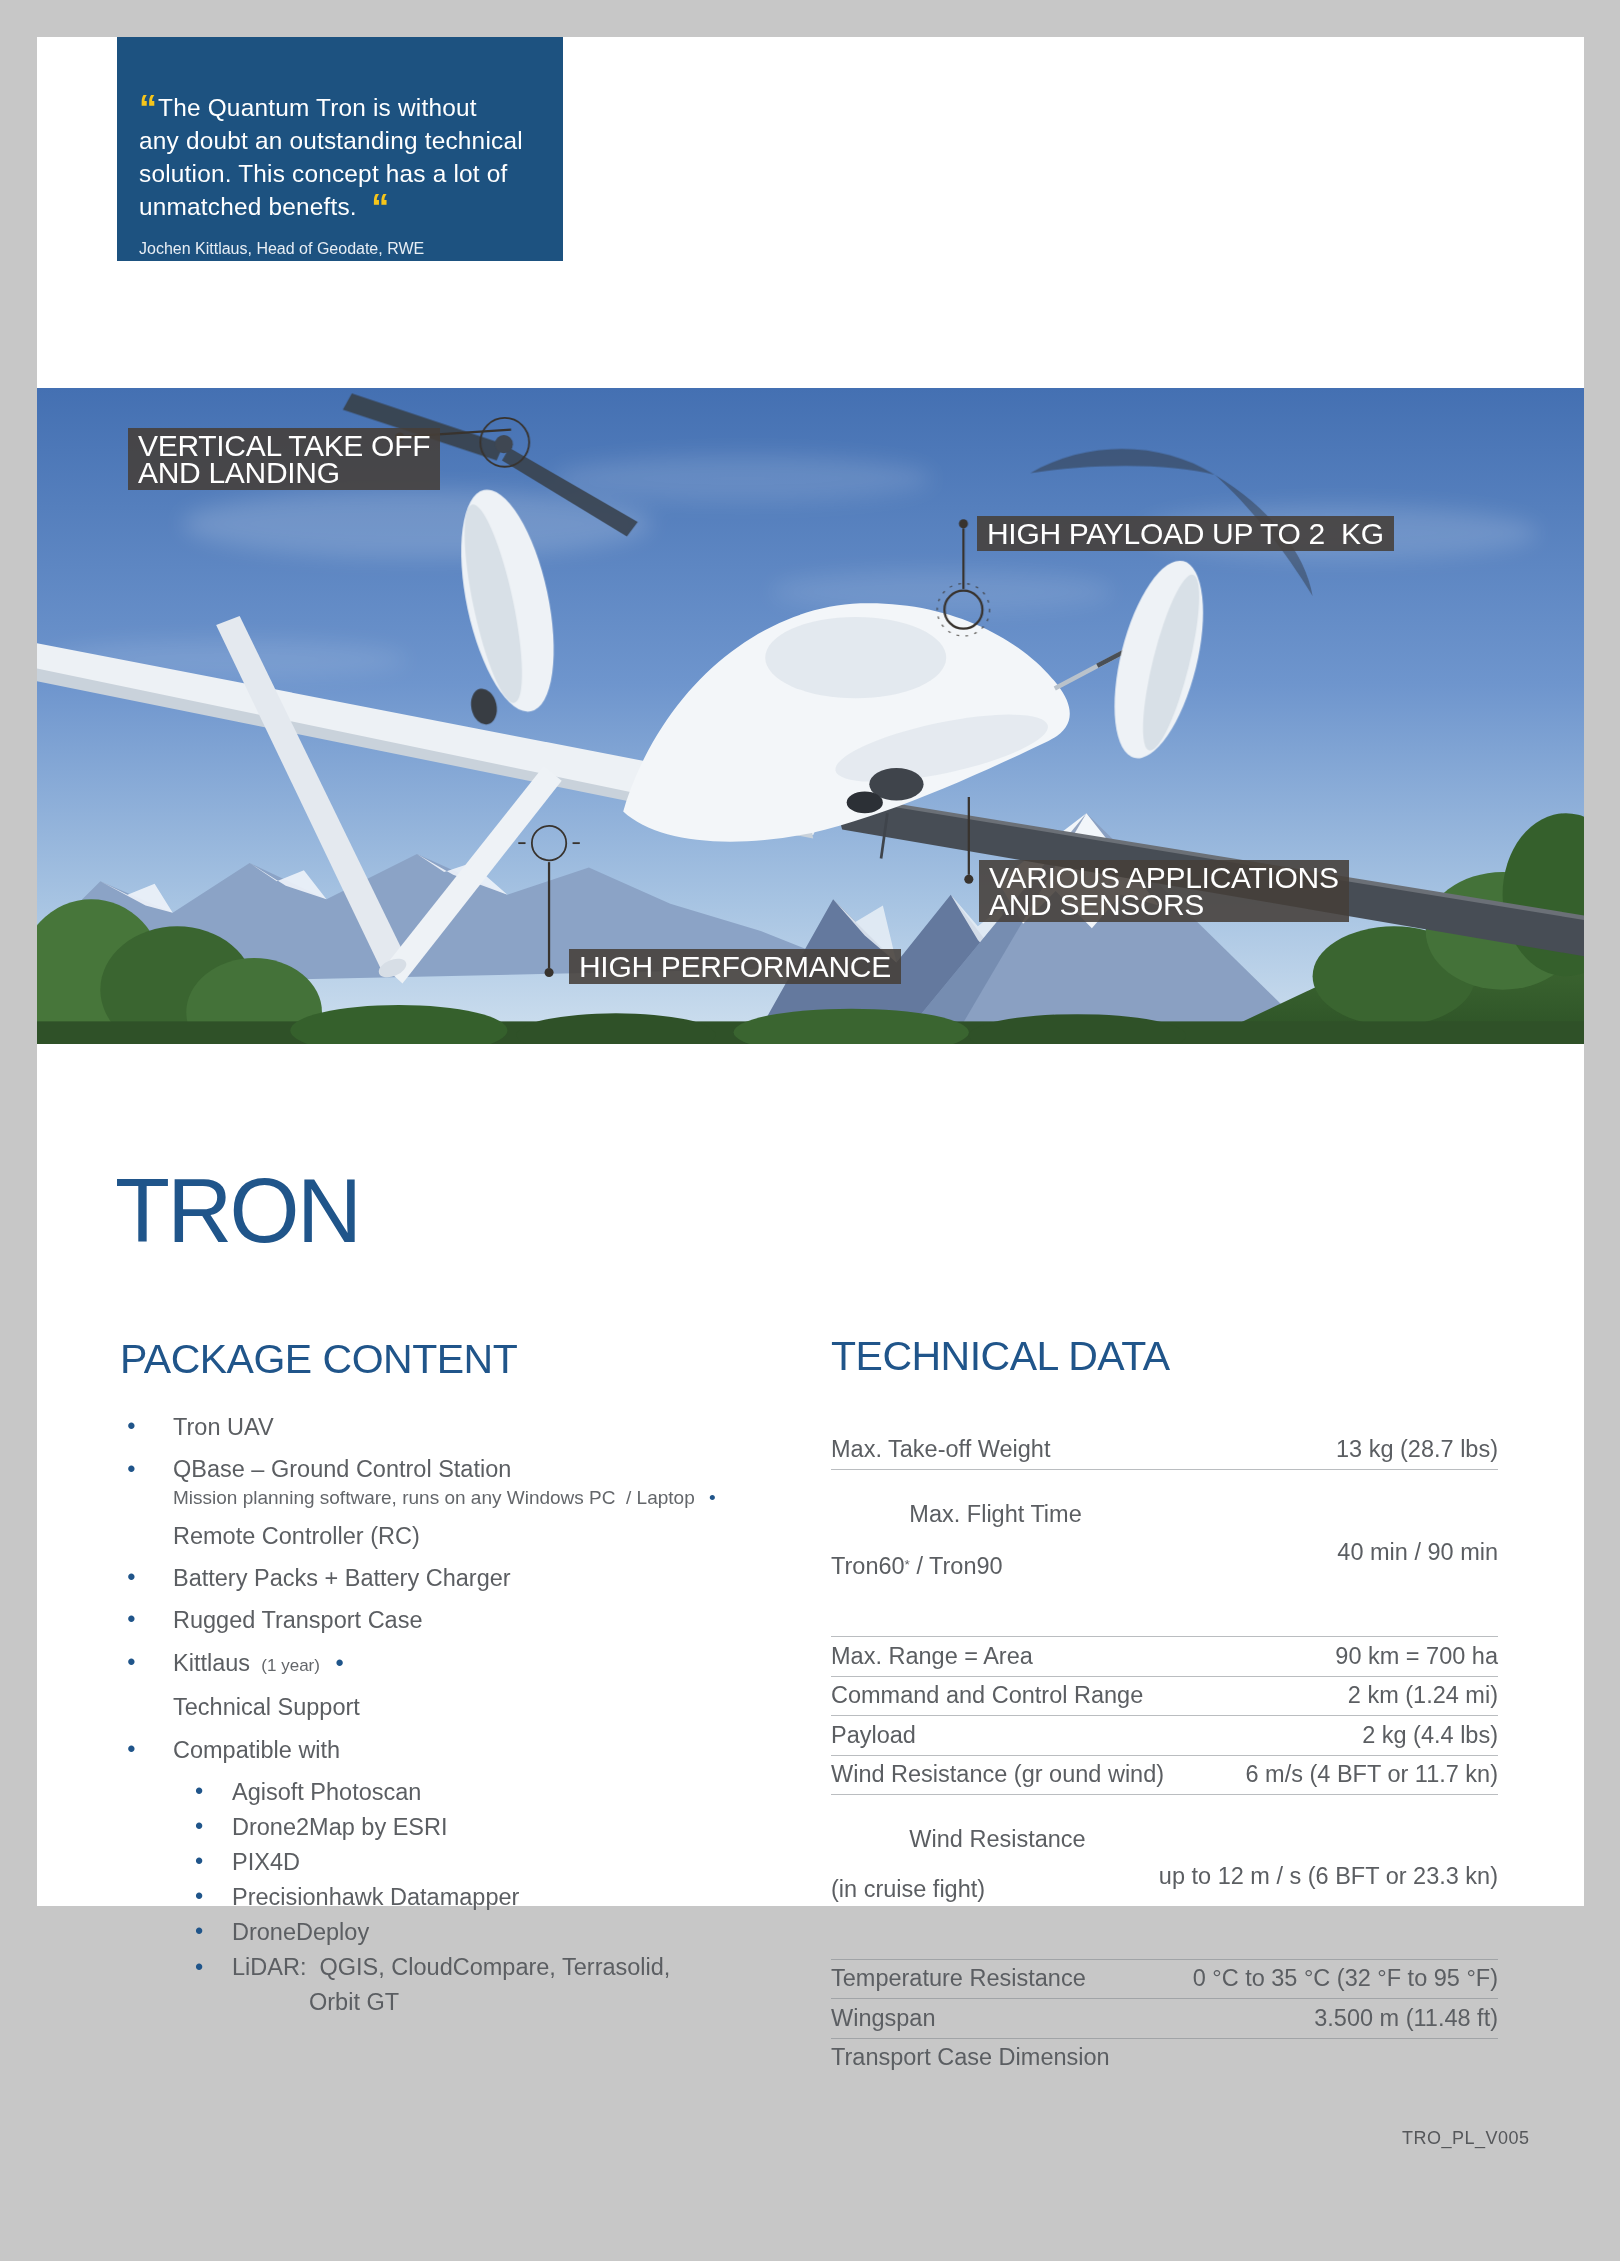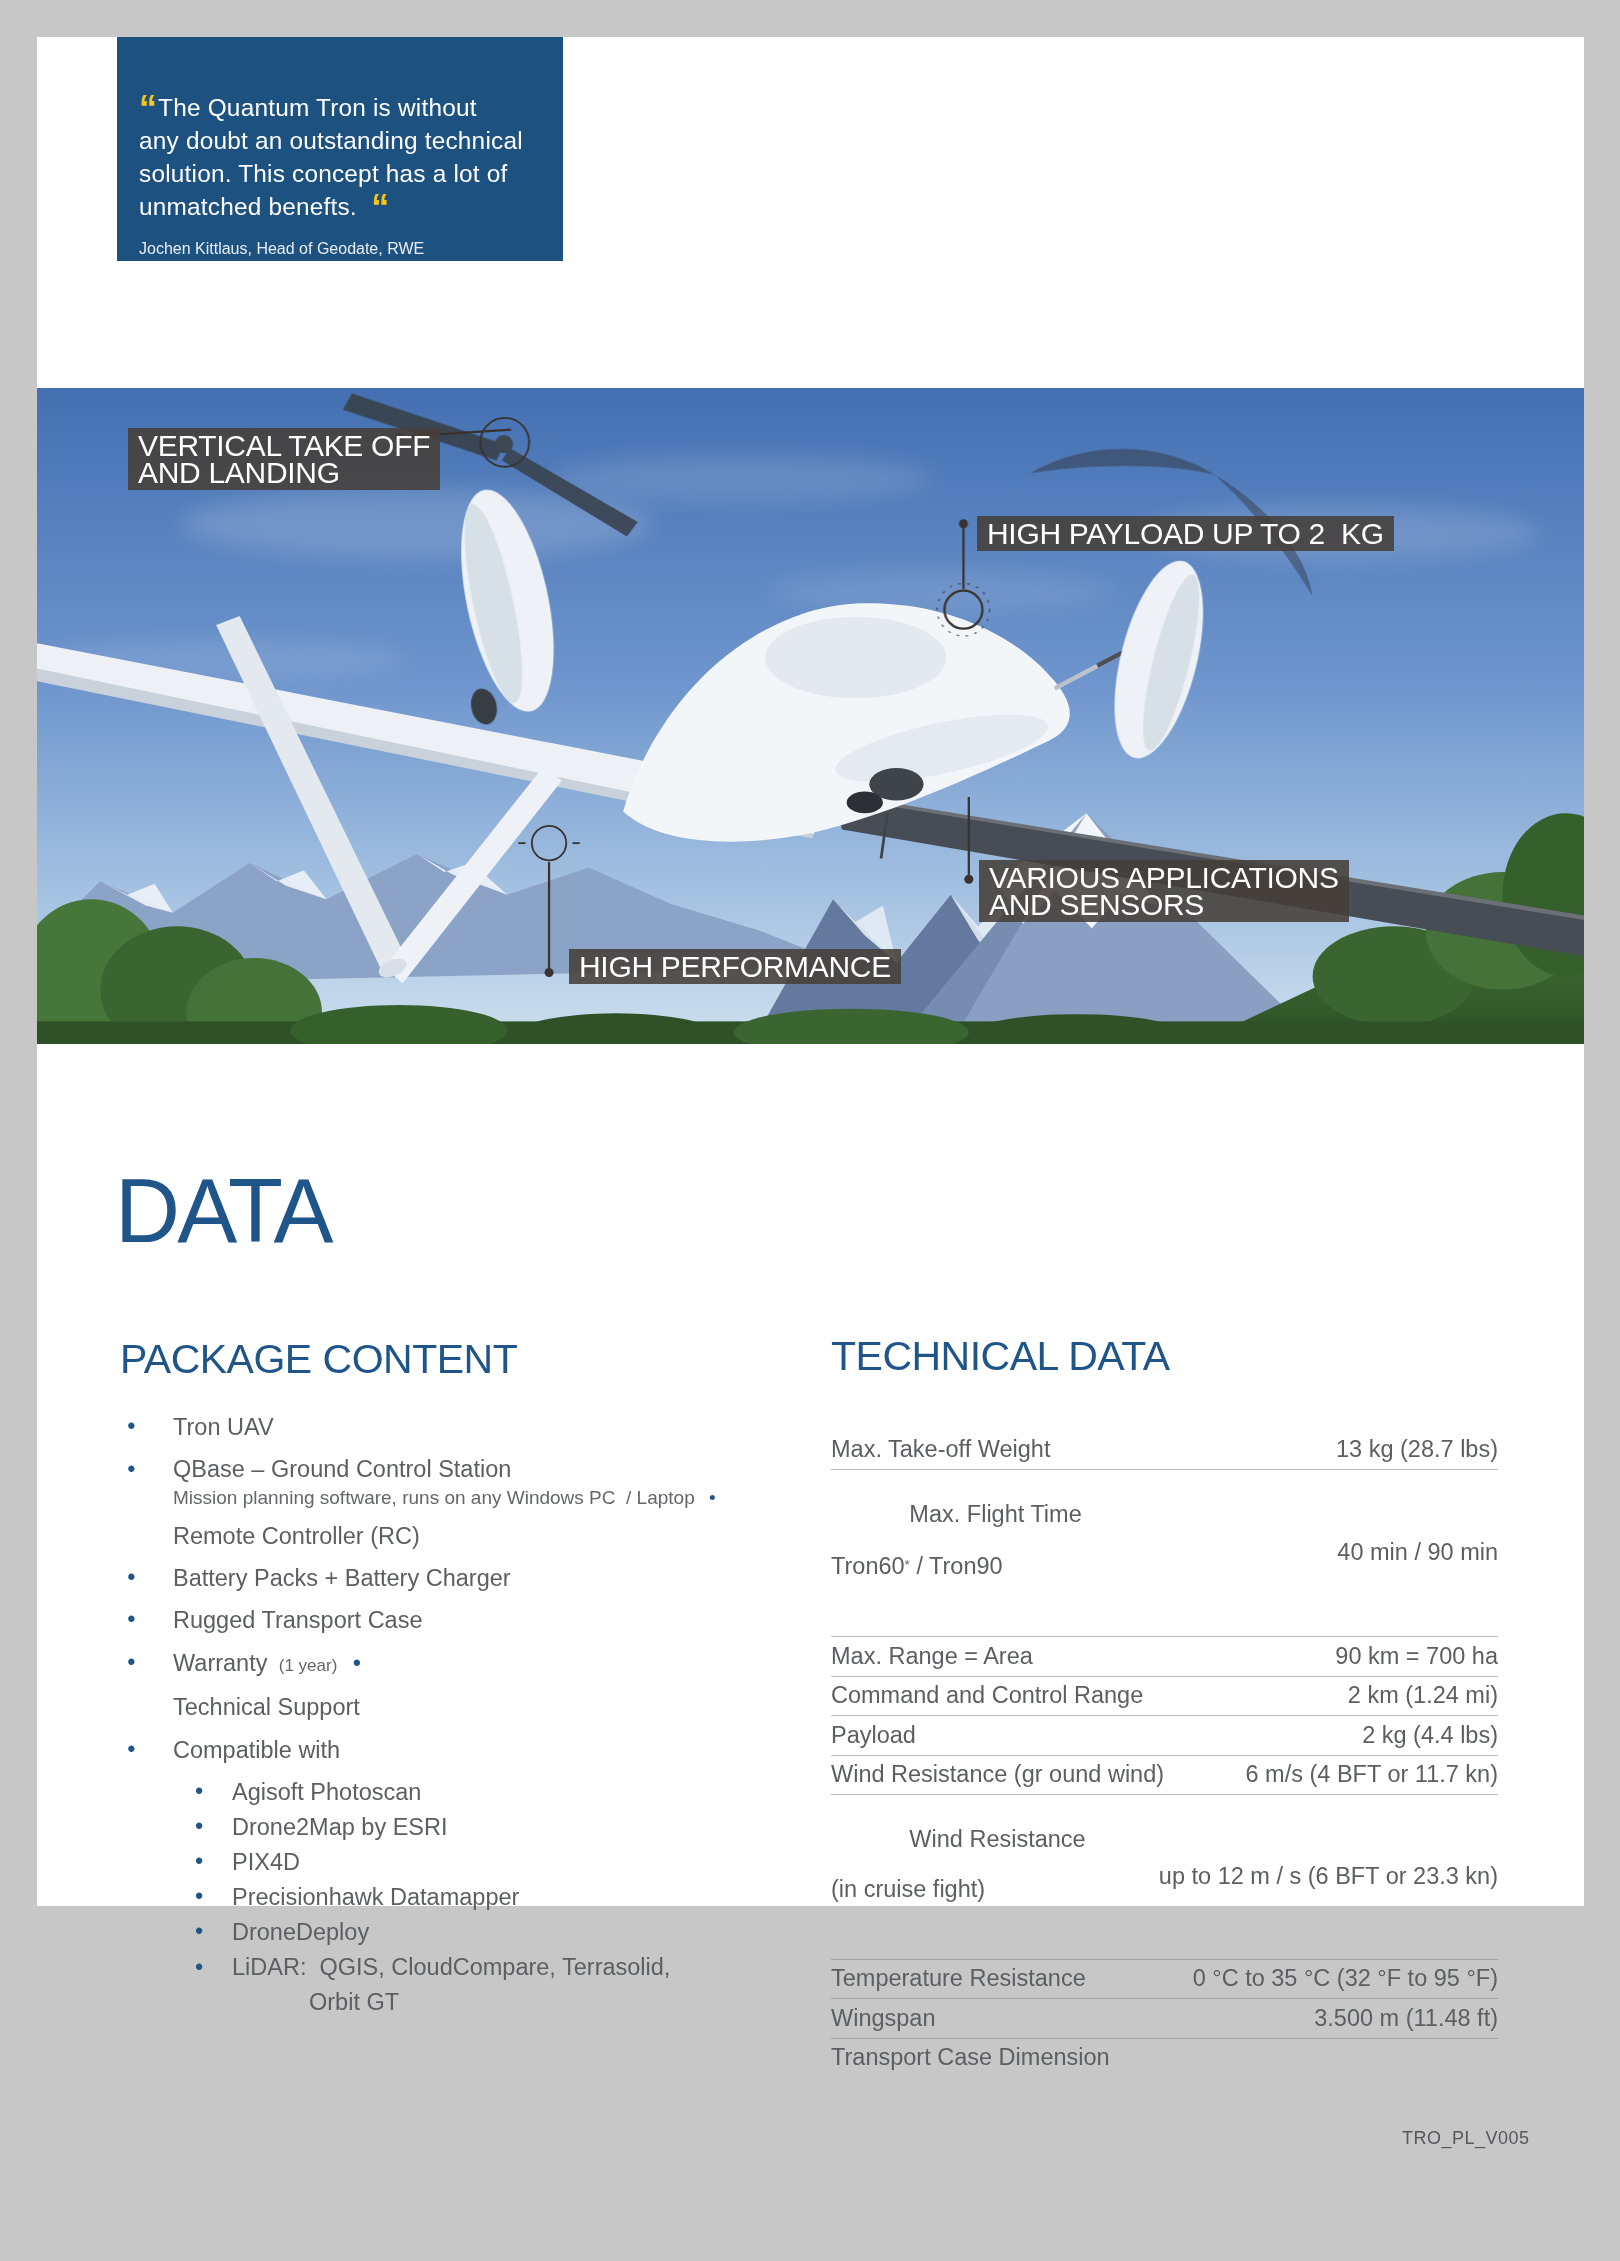--- a/index.html
+++ b/index.html
@@ -203,21 +203,21 @@
       </div>
       <div class="callout various">
         <span>VARIOUS APPLICATIONS</span><br>
         <span>AND SENSORS</span>
       </div>
       <div class="callout perf">
         <span>HIGH PERFORMANCE</span>
       </div>
     </div>
 
-    <h1 class="tron">DATA</h1>
+    <h1 class="tron">TRON</h1>
 
     <div class="col-left">
       <h2 class="section">PACKAGE CONTENT</h2>
       <div class="pkg-list">
 
         <div class="li">
           <span class="b">•</span>
           <span class="t">Tron UAV</span>
         </div>
 
@@ -239,21 +239,21 @@
           <span class="t">Battery Packs + Battery Charger</span>
         </div>
 
         <div class="li">
           <span class="b">•</span>
           <span class="t">Rugged Transport Case</span>
         </div>
 
         <div class="li">
           <span class="b">•</span>
-          <span class="t">Warranty</span>
+          <span class="t">Kittlaus</span>
           <span class="t small-note">&nbsp;</span><span class="small-note">(1 year)</span>
           <span class="b inline">•</span>
         </div>
 
         <div class="li">
           <span class="t">Technical Support</span>
         </div>
 
         <div class="li">
           <span class="b">•</span>

